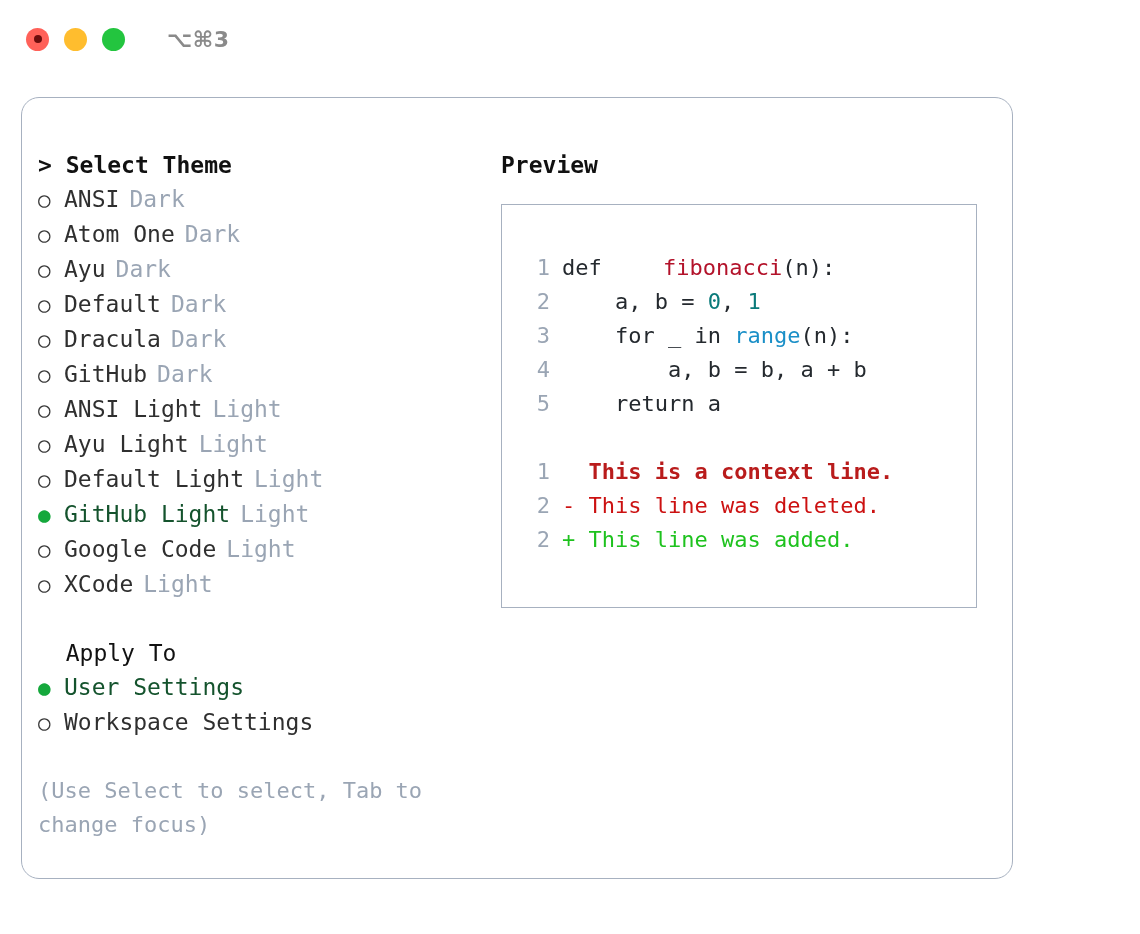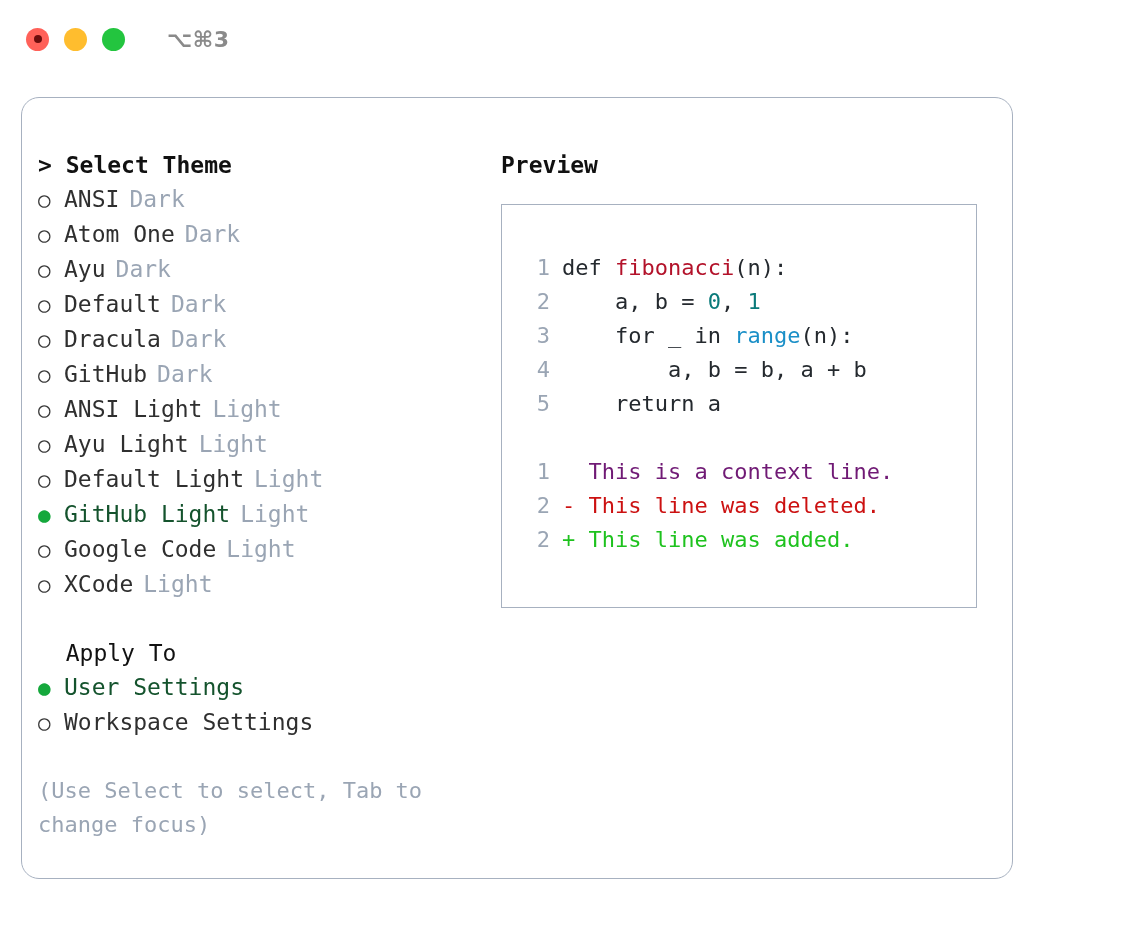--- a/index.html
+++ b/index.html
@@ -165,26 +165,26 @@
     white-space: pre;
   }
   .lineno {
     color: #9aa5b4;
     width: 30px;
     flex: 0 0 30px;
     text-align: right;
     margin-right: 12px;
   }
   .code-text { color: #24292e; }
-  .tok-fn   { color: #b3122a; }
+  .tok-fn   { color: #b3122a; margin-left: 48px; }
   .tok-num  { color: #0a7a7a; }
   .tok-call { color: #1a8fc7; }
 
   .diff-block { margin-top: 34px; }
-  .diff-ctx { color: #701a75; }
+  .diff-ctx { color: #b91c1c; font-weight: bold; }
   .diff-del { color: #cc1111; }
   .diff-add { color: #1ec21e; }
 </style>
 </head>
 <body>
 
 <div class="window">
 
   <div class="titlebar">
     <div class="lights">

